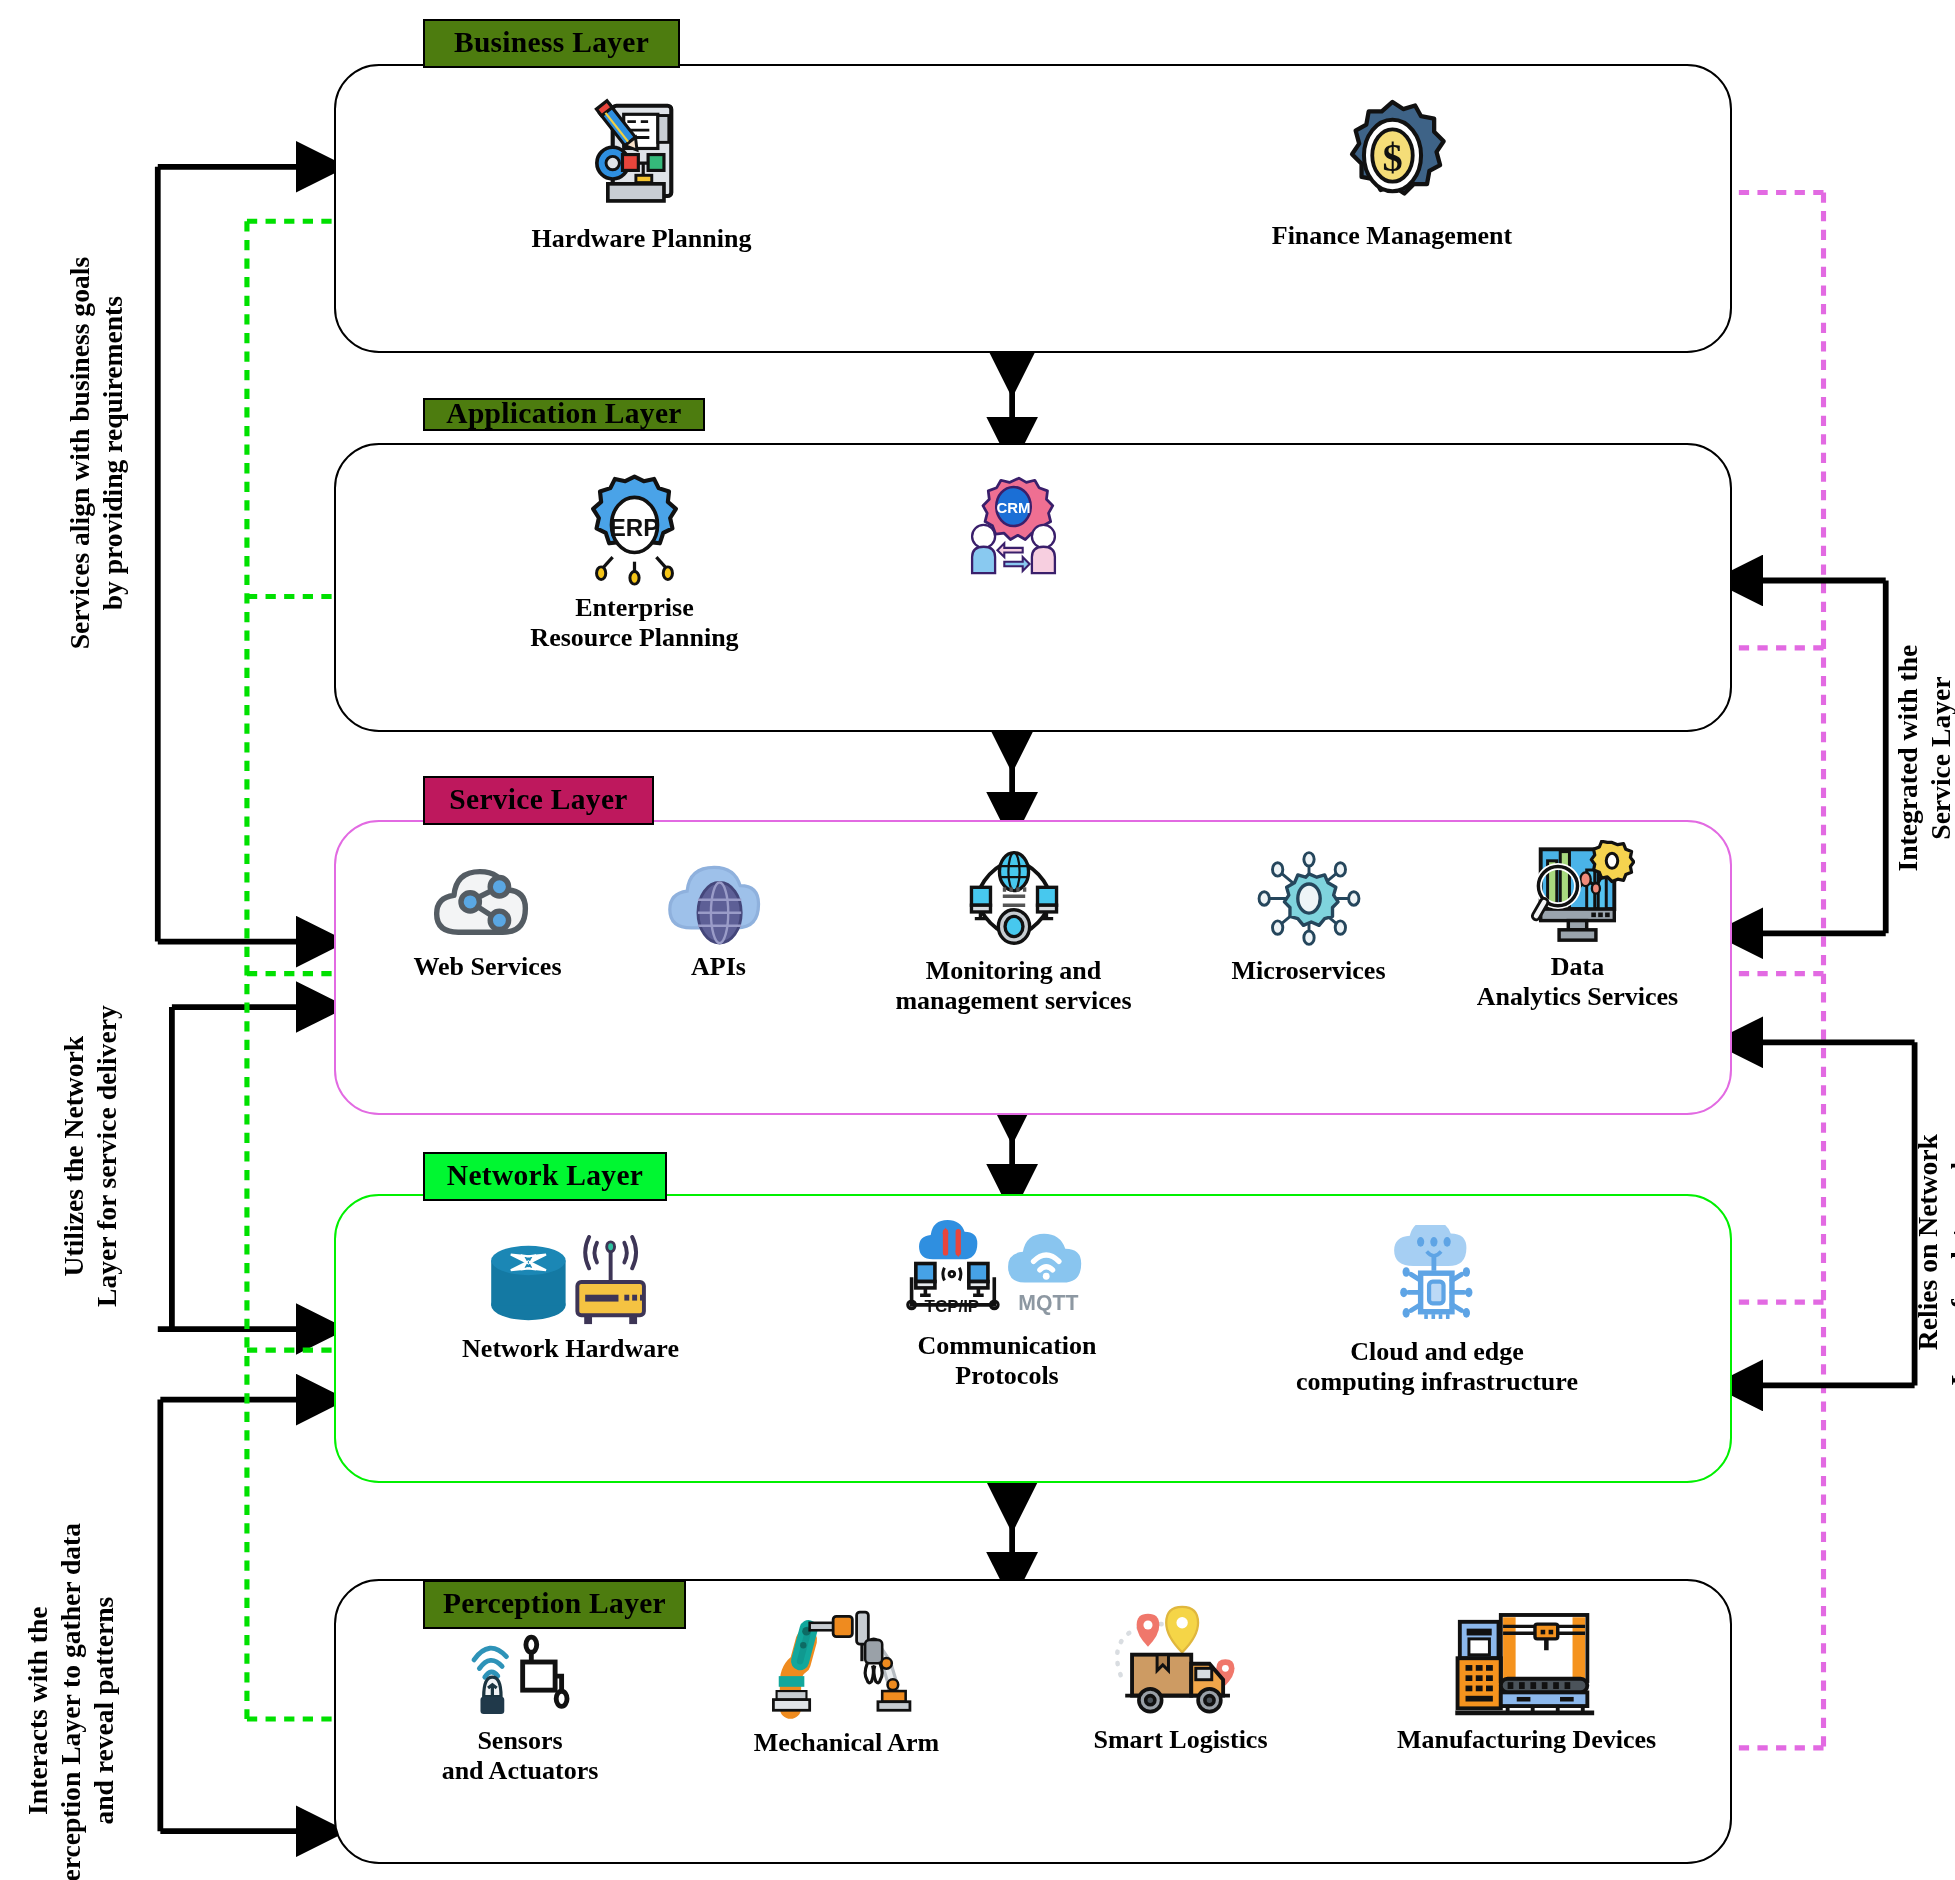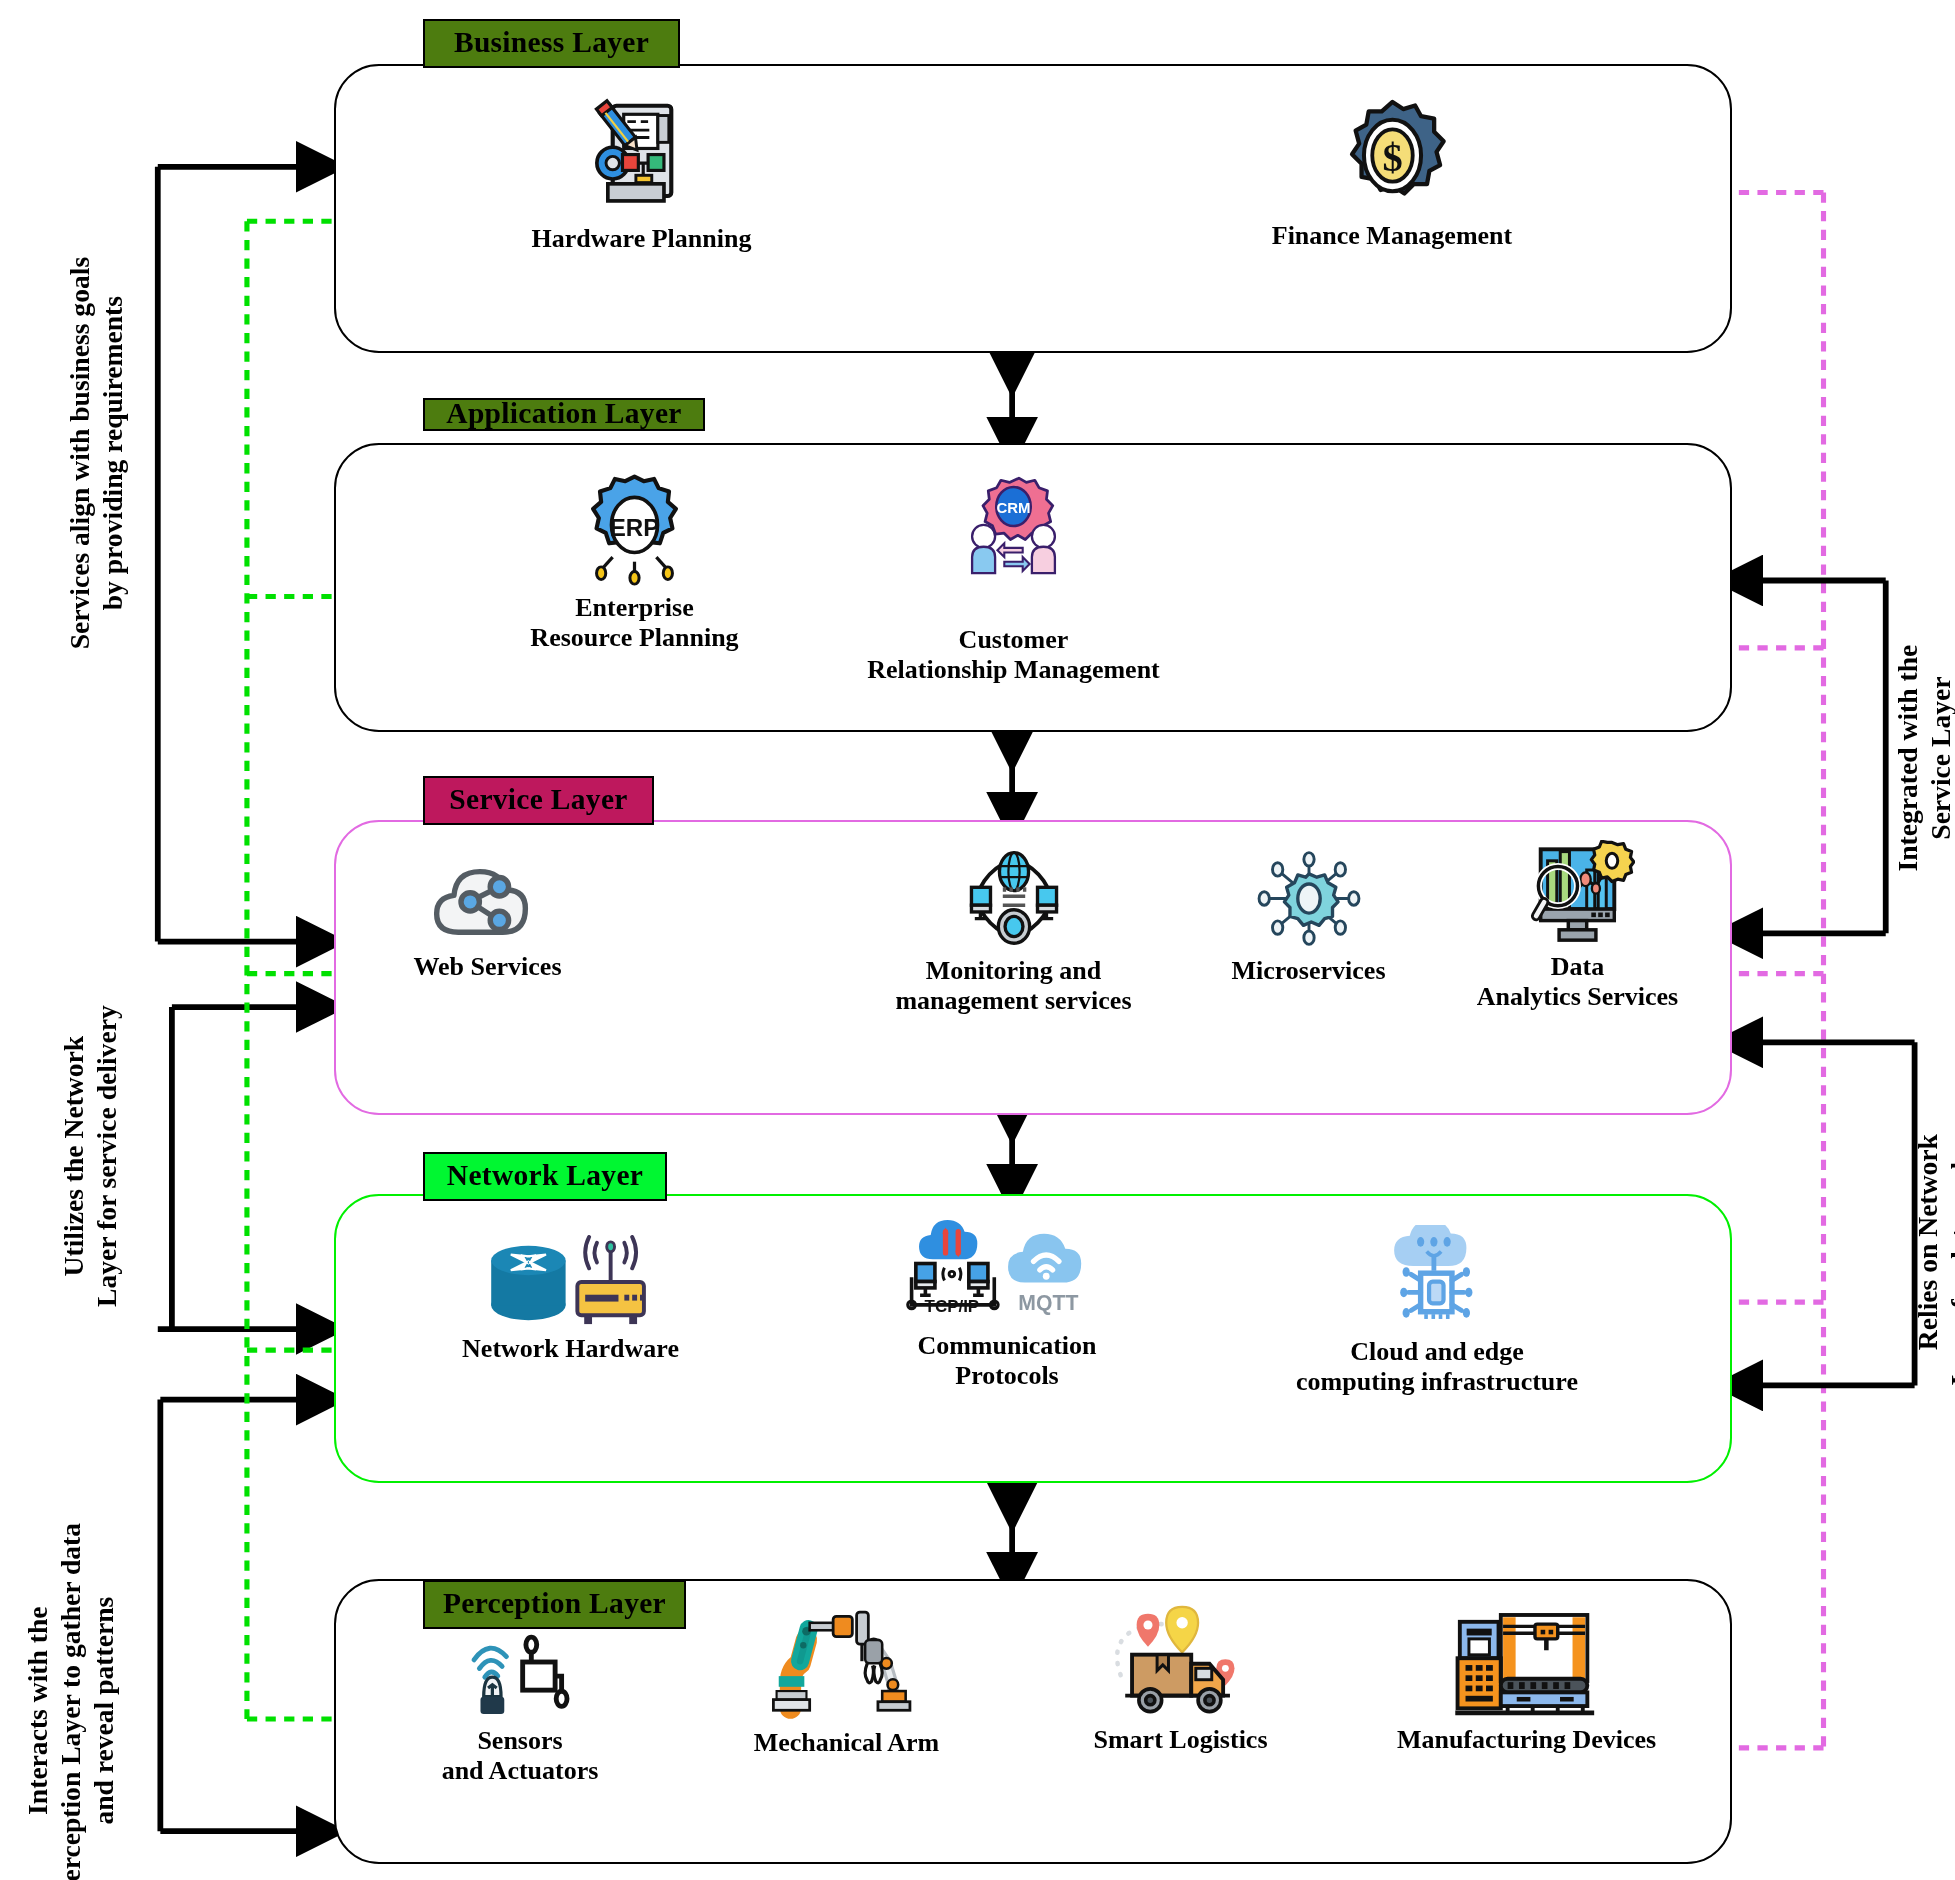--- a/index.html
+++ b/index.html
@@ -177,22 +177,20 @@
         <circle cx="24" cy="56" r="10" fill="#fff"></circle>
         <path d="M14,88 v-14 q0,-9 10,-9 q10,0 10,9 v14 z" fill="#89c9f0"></path>
         <circle cx="76" cy="56" r="10" fill="#fff"></circle>
         <path d="M66,88 v-14 q0,-9 10,-9 q10,0 10,9 v14 z" fill="#f7cfe0"></path>
       </g>
       <g stroke="#3a1f6b" stroke-width="1.8">
         <path d="M58,66 L42,66 l0,-4 l-6,6 l6,6 l0,-4 l16,0 z" fill="#f7cfe0"></path>
         <path d="M42,78 L58,78 l0,-4 l6,6 l-6,6 l0,-4 l-16,0 z" fill="#89c9f0"></path>
       </g>
     </svg>
-    <div class="cap">Customer
-Relationship Management</div>
   </div>
 
 
   <div class="chip violet" style="left:423px;top:776px;width:231px;height:49px;">
     <span>Service Layer</span>
   </div>
   <div class="layer violet" style="left:334px;top:820px;width:1398px;height:295px;">
   </div>
 
   <div class="item" style="left:372px;top:847px;width:231px;">
@@ -201,20 +199,31 @@
       <g stroke="#545c63" stroke-width="5">
         <path d="M42,48 L64,37 M42,52 L64,66"></path>
       </g>
       <circle cx="66" cy="36" r="8.5" fill="#5aa7e3" stroke="#545c63" stroke-width="5"></circle>
       <circle cx="39" cy="50" r="8.5" fill="#5aa7e3" stroke="#545c63" stroke-width="5"></circle>
       <circle cx="66" cy="67" r="8.5" fill="#5aa7e3" stroke="#545c63" stroke-width="5"></circle>
     </svg>
     <div class="cap">Web Services</div>
   </div>
 
+  <div class="item" style="left:616px;top:847px;width:205px;">
+    <svg class="ico" width="119" height="99" viewBox="0 0 110 90">
+      <path d="M30,74 q-20,0 -20,-17 q0,-15 16,-17 q2,-22 25,-22 q19,0 24,17 q17,0 17,17 q0,22 -20,22 z" fill="#9ec1ea" stroke="#8fb1dd" stroke-width="3"></path>
+      <ellipse cx="56" cy="60" rx="20" ry="28" fill="#5d5f96" stroke="#44467a" stroke-width="2.6"></ellipse>
+      <g fill="none" stroke="#9a9cc8" stroke-width="2.2">
+        <ellipse cx="56" cy="60" rx="8" ry="28"></ellipse>
+        <path d="M36,48 h40 M36,60 h40 M36,72 h40"></path>
+      </g>
+    </svg>
+    <div class="cap">APIs</div>
+  </div>
 
   <div class="item" style="left:879px;top:847px;width:269px;">
     <svg class="ico" width="112" height="103" viewBox="0 0 100 92">
       <path d="M50,10 C22,22 18,40 18,46 C18,54 24,70 50,82 C76,70 82,54 82,46 C82,40 78,22 50,10 z" fill="none" stroke="#111" stroke-width="3.4"></path>
       <ellipse cx="50" cy="22" rx="13" ry="17" fill="#47c8ee" stroke="#111" stroke-width="3"></ellipse>
       <g fill="none" stroke="#111" stroke-width="2">
           <ellipse cx="50" cy="22" rx="5" ry="17"></ellipse>
           <path d="M37,17h26 M37,27h26"></path>
         </g>
       <g stroke="#111" stroke-width="3">

